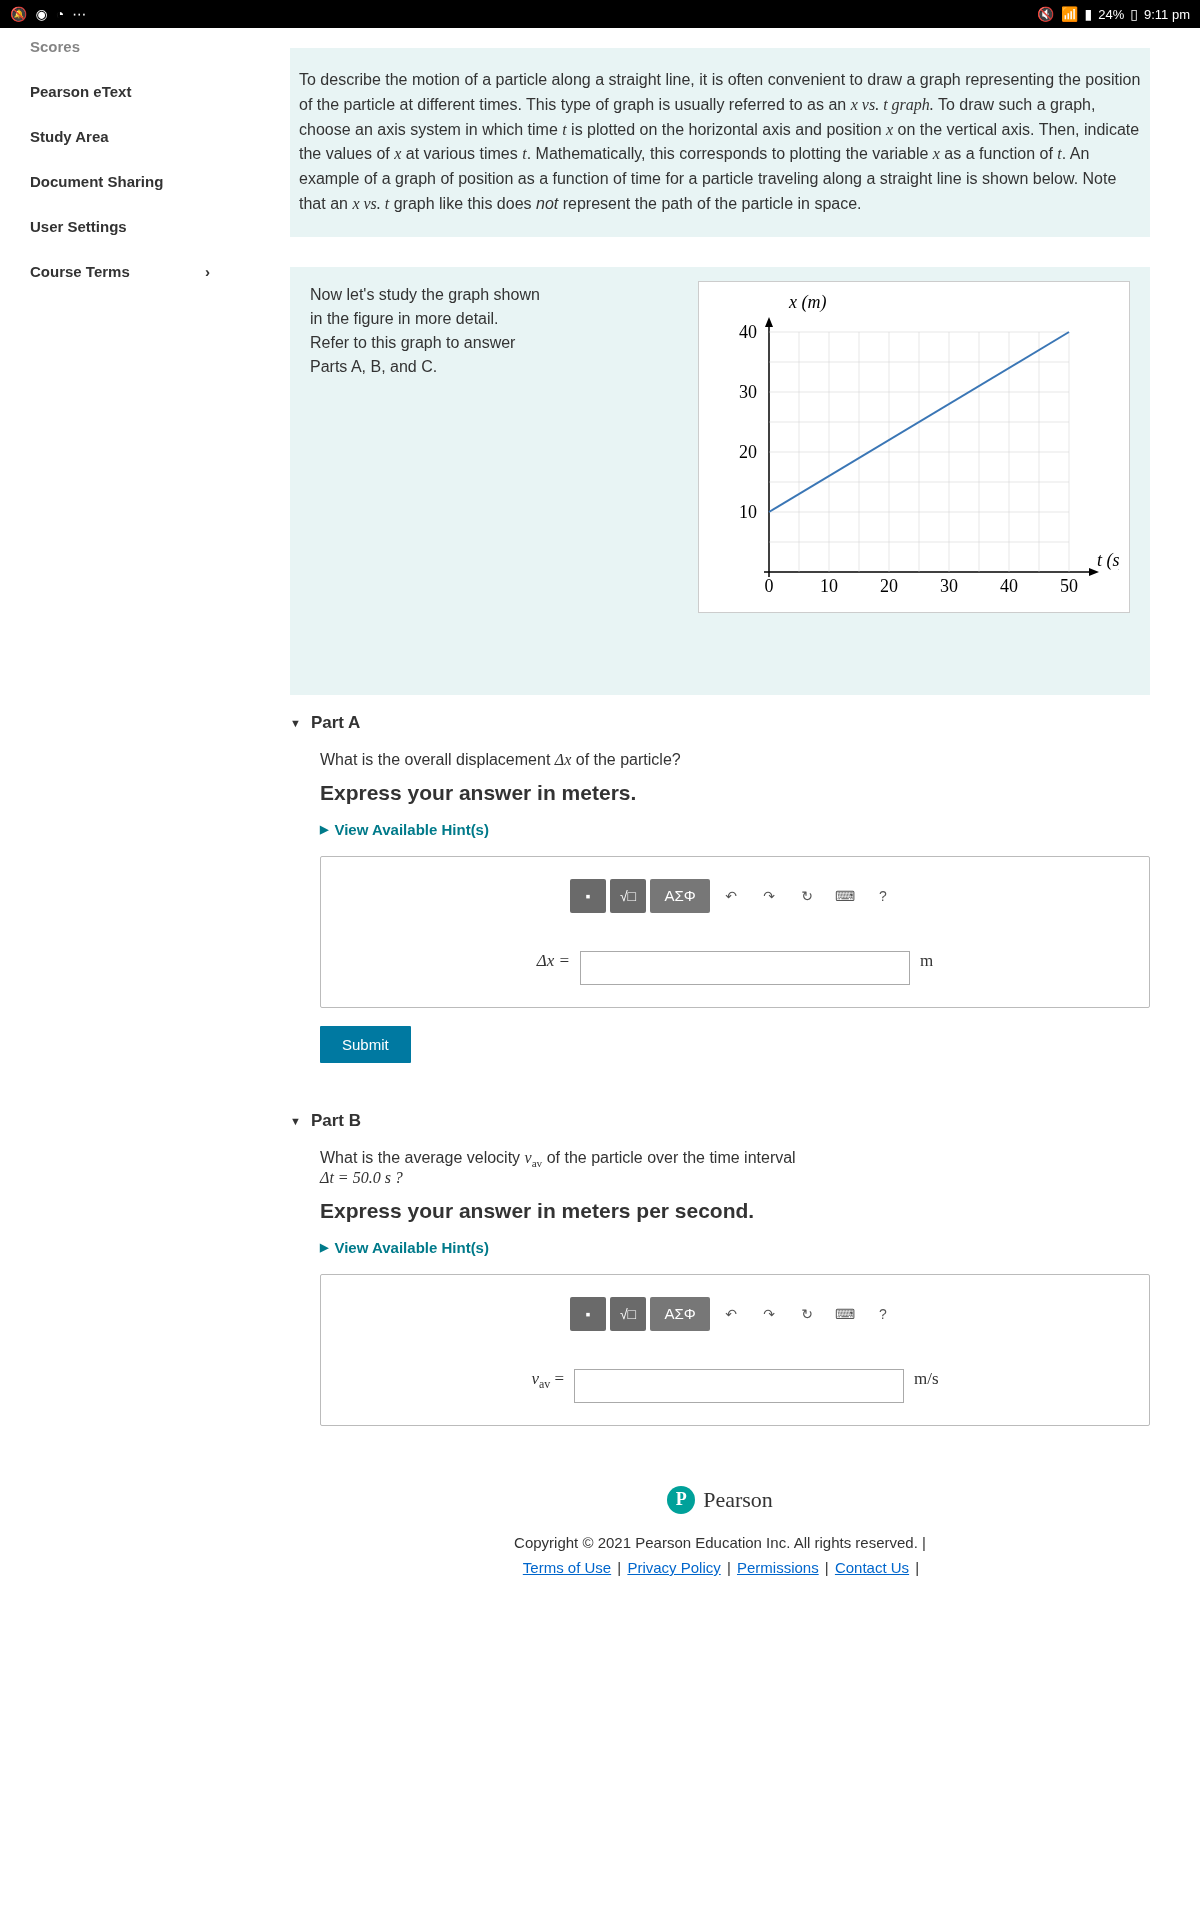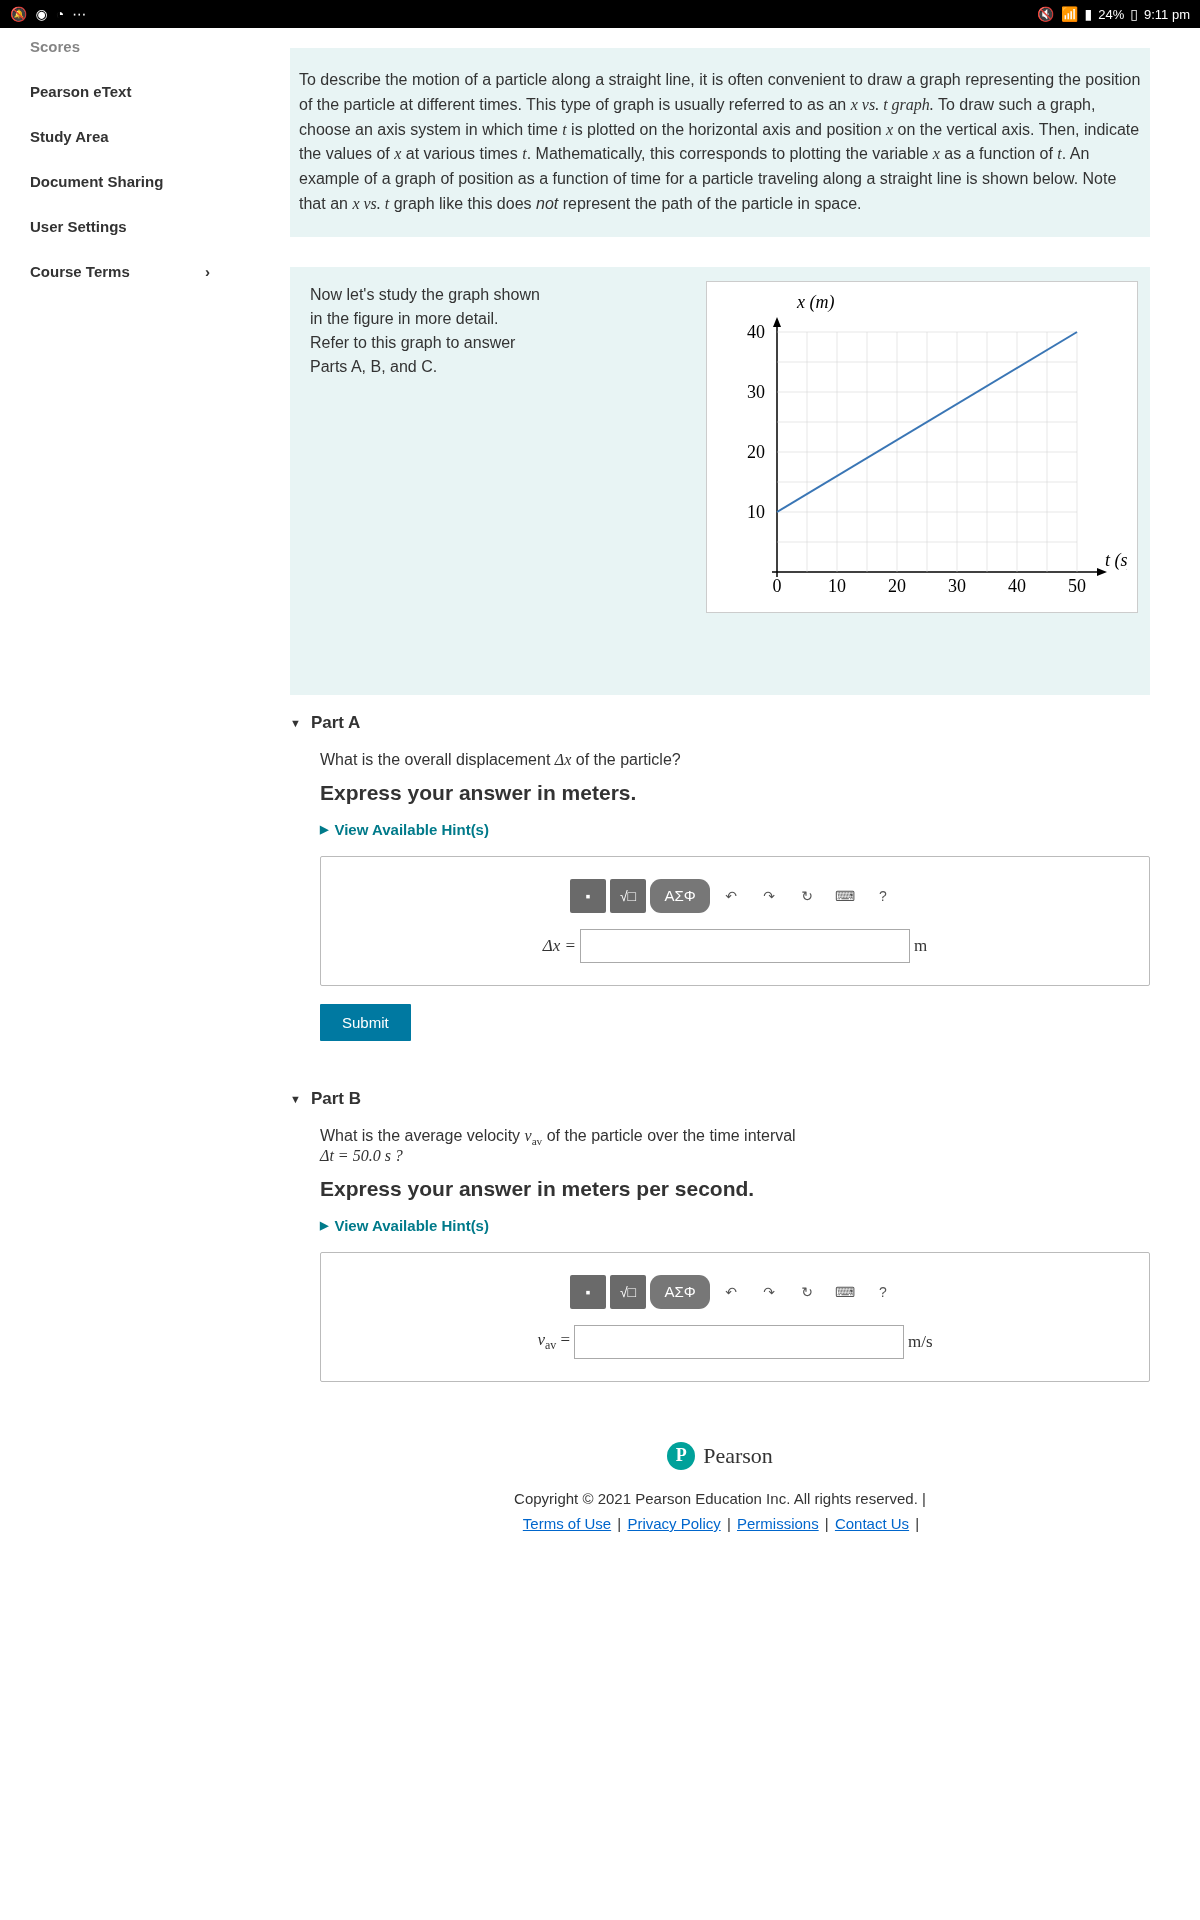--- a/index.html
+++ b/index.html
@@ -8,36 +8,36 @@
 .status-left { display: flex; align-items: center; gap: 8px; }
 .status-right { display: flex; align-items: center; gap: 6px; }
 .status-icon { font-size: 14px; }
 .layout { display: flex; }
 .sidebar { width: 240px; background: #fff; padding: 10px 0; }
 .sidebar-item { padding: 14px 30px; font-size: 15px; font-weight: bold; color: #333; cursor: pointer; display: flex; justify-content: space-between; align-items: center; }
 .main { flex: 1; padding: 20px 50px 60px 50px; }
 .intro-box { background: #e8f4f4; padding: 20px 9px; font-size: 16px; line-height: 1.55; }
 .graph-intro-box { background: #e8f4f4; padding: 16px 20px; font-size: 16px; line-height: 1.5; margin-top: 30px; position: relative; }
 .graph-intro-text { width: 230px; }
-.chart-container { position: absolute; top: 14px; right: 12px; background: #fff; border: 1px solid #ccc; padding: 10px; }
+.chart-container { position: absolute; top: 14px; right: 20px; background: #fff; border: 1px solid #ccc; padding: 10px; }
 .chart-svg { display: block; }
 .chart-below { margin-top: 300px; }
 .part-header { display: flex; align-items: center; gap: 10px; padding: 18px 0; font-size: 17px; font-weight: bold; cursor: pointer; }
 .caret { font-size: 11px; }
 .part-body { padding: 0 0 30px 30px; }
 .question-text { font-size: 16px; margin-bottom: 12px; }
 .instruction { font-size: 21px; font-weight: bold; margin-bottom: 14px; }
 .hints-link { color: #007a8a; font-size: 15px; font-weight: bold; display: inline-flex; align-items: center; gap: 6px; cursor: pointer; margin-bottom: 18px; }
 .hints-link::before { content: "▶"; font-size: 11px; }
 .answer-box { border: 1px solid #bbb; padding: 22px; border-radius: 2px; display: flex; flex-direction: column; align-items: center; }
 .toolbar { display: flex; gap: 4px; margin-bottom: 16px; align-items: center; }
 .tool-btn { background: #6a6a6a; color: #fff; border: none; width: 36px; height: 34px; display: flex; align-items: center; justify-content: center; font-size: 14px; cursor: pointer; border-radius: 2px; }
-.tool-btn.wide { width: 60px; font-size: 15px; background: #777; border-radius: 11px; }
+.tool-btn.wide { width: 60px; font-size: 15px; background: #777; }
 .tool-btn.light { background: transparent; color: #555; width: 34px; }
-.input-row { display: flex; align-items: center; gap: 4px; }
+.input-row { display: flex; align-items: flex-start; gap: 10px; margin-top: 22px; }
 .var-label { font-family: 'Times New Roman', serif; font-style: italic; font-size: 17px; }
 .answer-input { border: 1px solid #aaa; height: 34px; width: 330px; padding: 4px 8px; font-size: 15px; }
 .unit { font-family: 'Times New Roman', serif; font-size: 17px; }
 .submit-btn { background: #0079a1; color: #fff; border: none; padding: 10px 22px; font-size: 15px; cursor: pointer; margin-top: 18px; border-radius: 1px; }
 .pearson-logo { display: flex; align-items: center; justify-content: center; gap: 8px; margin: 30px 0 20px; }
 .pearson-p { width: 28px; height: 28px; border-radius: 50%; background: #00a19a; color: #fff; display: flex; align-items: center; justify-content: center; font-weight: bold; font-size: 18px; font-family: Georgia, serif; }
 .pearson-text { font-family: Georgia, serif; font-size: 22px; }
 .copyright { text-align: center; font-size: 15px; margin-bottom: 8px; }
 .footer-links { text-align: center; font-size: 15px; }
 .footer-links a { color: #0066cc; text-decoration: underline; margin: 0 2px; }

